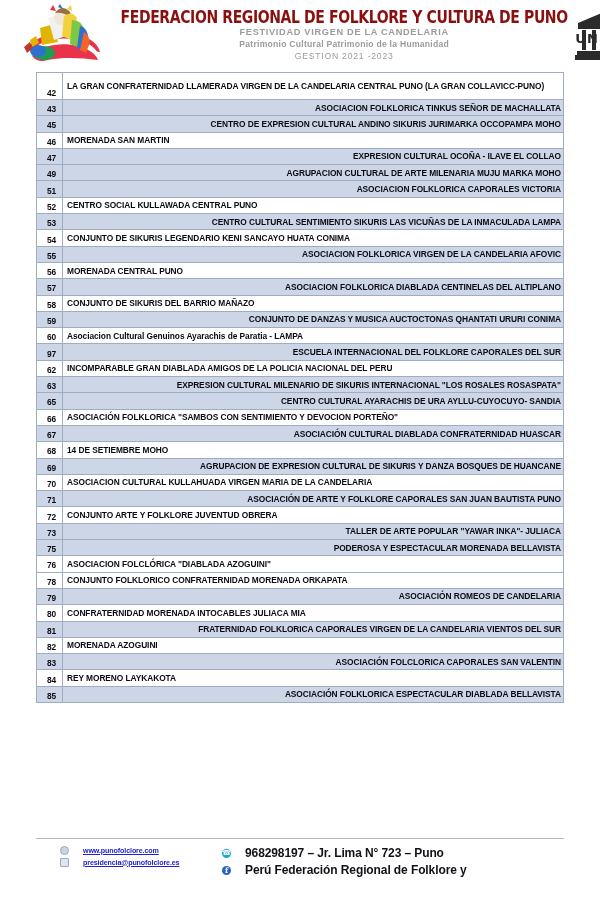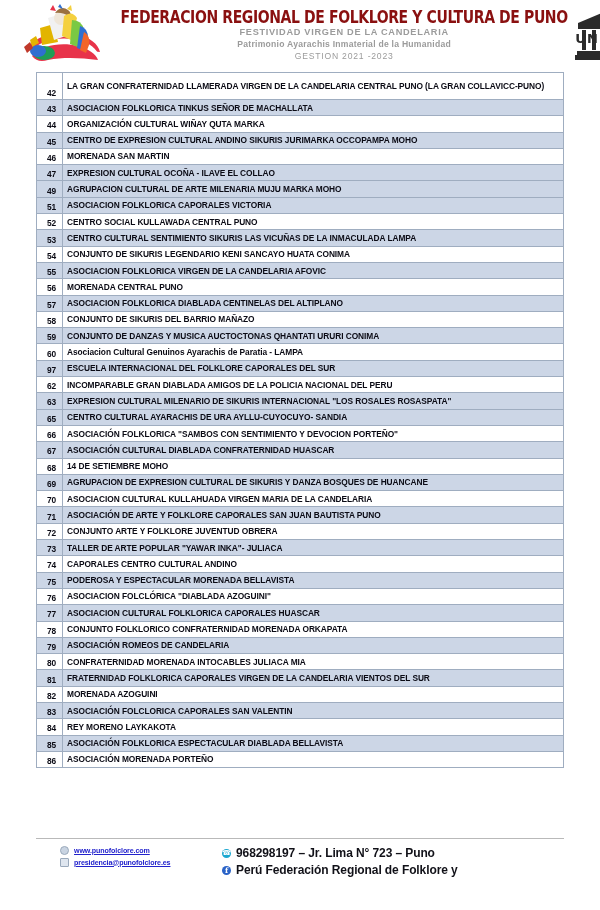--- a/index.html
+++ b/index.html
@@ -80,21 +80,21 @@
     padding: 1px 2px 1px 4px;
     vertical-align: middle;
     letter-spacing: -0.06px;
   }
   table.list td.num {
     width: 26px;
     text-align: right;
     padding: 1px 10px;
     vertical-align: bottom;
   }
-  tr.shade td { background: #ccd6e6; }
+  tr.shade td { background: #ccd6e6; text-align: right; }
   tr.plain td { background: #ffffff; }
   tr.tall td { height: 27px; }
   tr.row td { height: 16.3px; }
   td.num.vmid { vertical-align: middle; }
 
   
   .footer {
     position: absolute;
     left: 36px;
     top: 838px;
@@ -108,21 +108,21 @@
   .footer-cols {
     display: flex;
     margin-top: 7px;
   }
   .fcol { display: flex; flex-direction: column; gap: 3px; }
   .fcol.left { width: 186px; padding-left: 24px; }
   .fcol.right { width: 300px; padding-left: 0; }
   .fline {
     display: flex;
     align-items: center;
-    gap: 5px;
+    gap: 14px;
     white-space: nowrap;
     text-align: right;
   }
   .fico {
     width: 9px; height: 9px;
     flex: 0 0 9px;
     border-radius: 50%;
     display: inline-block;
     position: relative;
   }
@@ -190,21 +190,21 @@
         <path d="M44 3 l2 -3 l3 5 z" fill="#2f6fd0"></path>
         <path d="M53 5 l4 -4 l1 6 z" fill="#f4d03f"></path>
         <path d="M22 32 l-6 4 l2 7 l7 -4 z" fill="#e2b400"></path>
         <path d="M16 38 l-6 5 l3 6 l6 -5 z" fill="#c0392b"></path>
       </svg>
     </div>
 
     <div class="header-text">
       <div class="fed-title">FEDERACION REGIONAL DE FOLKLORE Y CULTURA DE PUNO</div>
       <div class="sub1">FESTIVIDAD VIRGEN DE LA CANDELARIA</div>
-      <div class="sub2">Patrimonio Ayarachis Inmaterial de la Humanidad</div>
+      <div class="sub2">Patrimonio Cultural Patrimonio de la Humanidad</div>
       <div class="sub3">GESTION 2021 -2023</div>
     </div>
 
     <div class="logo-right">
       <svg viewBox="0 0 74 56" width="74" height="56" xmlns="http://www.w3.org/2000/svg" aria-hidden="true">
         <path d="M6 16 L37 3 L68 16 L68 19 L6 19 Z" fill="#2b2b2b"></path>
         <rect x="6" y="19" width="62" height="3" fill="#2b2b2b"></rect>
         <rect x="10" y="23" width="4" height="20" fill="#2b2b2b"></rect>
         <rect x="20" y="23" width="4" height="20" fill="#2b2b2b"></rect>
         <rect x="30" y="23" width="4" height="20" fill="#2b2b2b"></rect>
@@ -223,24 +223,20 @@
     <table class="list">
       <tbody>
           <tr class="plain tall">
             <td class="num">42</td>
             <td class="val">LA GRAN CONFRATERNIDAD LLAMERADA VIRGEN DE LA CANDELARIA CENTRAL PUNO (LA GRAN COLLAVICC-PUNO)</td>
           </tr>
           <tr class="shade row">
             <td class="num vmid">43</td>
             <td class="val">ASOCIACION FOLKLORICA TINKUS SEÑOR DE MACHALLATA</td>
           </tr>
-          <tr class="plain row">
-            <td class="num vmid">44</td>
-            <td class="val">ORGANIZACIÓN CULTURAL WIÑAY QUTA MARKA</td>
-          </tr>
           <tr class="shade row">
             <td class="num vmid">45</td>
             <td class="val">CENTRO DE EXPRESION CULTURAL ANDINO SIKURIS JURIMARKA OCCOPAMPA MOHO</td>
           </tr>
           <tr class="plain row">
             <td class="num vmid">46</td>
             <td class="val">MORENADA SAN MARTIN</td>
           </tr>
           <tr class="shade row">
             <td class="num vmid">47</td>
@@ -331,36 +327,28 @@
             <td class="val">ASOCIACIÓN DE ARTE Y FOLKLORE CAPORALES SAN JUAN BAUTISTA PUNO</td>
           </tr>
           <tr class="plain row">
             <td class="num vmid">72</td>
             <td class="val">CONJUNTO ARTE Y FOLKLORE JUVENTUD  OBRERA</td>
           </tr>
           <tr class="shade row">
             <td class="num vmid">73</td>
             <td class="val">TALLER DE  ARTE POPULAR "YAWAR INKA"- JULIACA</td>
           </tr>
-          <tr class="plain row">
-            <td class="num vmid">74</td>
-            <td class="val">CAPORALES CENTRO CULTURAL ANDINO</td>
-          </tr>
           <tr class="shade row">
             <td class="num vmid">75</td>
             <td class="val">PODEROSA Y ESPECTACULAR MORENADA BELLAVISTA</td>
           </tr>
           <tr class="plain row">
             <td class="num vmid">76</td>
             <td class="val">ASOCIACION FOLCLÓRICA "DIABLADA AZOGUINI"</td>
           </tr>
-          <tr class="shade row">
-            <td class="num vmid">77</td>
-            <td class="val">ASOCIACION CULTURAL FOLKLORICA CAPORALES HUASCAR</td>
-          </tr>
           <tr class="plain row">
             <td class="num vmid">78</td>
             <td class="val">CONJUNTO FOLKLORICO CONFRATERNIDAD MORENADA ORKAPATA</td>
           </tr>
           <tr class="shade row">
             <td class="num vmid">79</td>
             <td class="val">ASOCIACIÓN ROMEOS DE CANDELARIA</td>
           </tr>
           <tr class="plain row">
             <td class="num vmid">80</td>
@@ -378,24 +366,20 @@
             <td class="num vmid">83</td>
             <td class="val">ASOCIACIÓN FOLCLORICA CAPORALES SAN VALENTIN</td>
           </tr>
           <tr class="plain row">
             <td class="num vmid">84</td>
             <td class="val">REY MORENO LAYKAKOTA</td>
           </tr>
           <tr class="shade row">
             <td class="num vmid">85</td>
             <td class="val">ASOCIACIÓN FOLKLORICA ESPECTACULAR DIABLADA BELLAVISTA</td>
-          </tr>
-          <tr class="plain row">
-            <td class="num vmid">86</td>
-            <td class="val">ASOCIACIÓN MORENADA PORTEÑO</td>
           </tr>
         </tbody>
     </table>
   </div>
 
   <div class="footer">
     <div class="footer-rule"></div>
     <div class="footer-cols">
       <div class="fcol left">
         <div class="fline">

